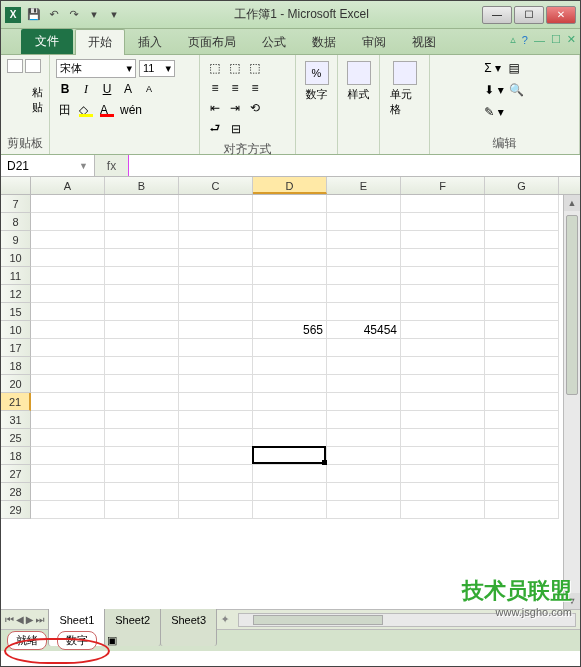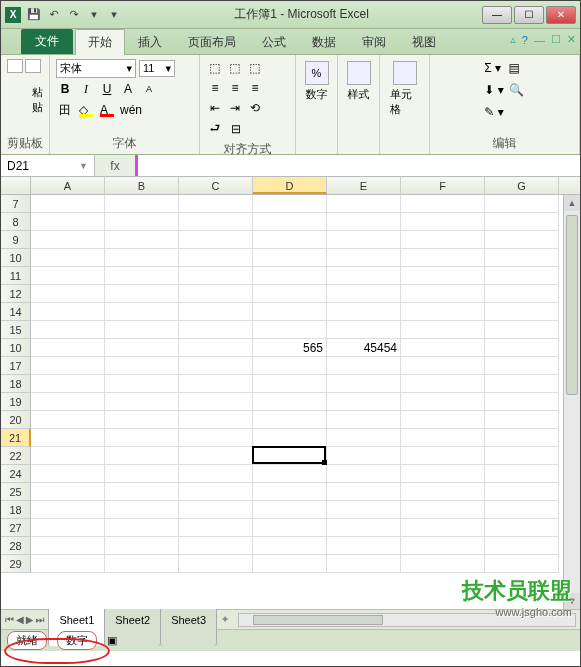--- a/index.html
+++ b/index.html
@@ -46,21 +46,21 @@
 .number, .styles, .cells, .editing { align-items: center; }
 .bigbtncol { display: flex; flex-direction: column; align-items: center; cursor: pointer; padding: 2px 4px; }
 .bigbtncol .ic { width: 24px; height: 24px; border: 1px solid #aaa; background: #eef; margin-bottom: 2px; }
 .editing .content { gap: 4px; }
 .editing .erow { display: flex; gap: 3px; align-items: center; font-size: 11px; }
 
 
 .fbar { height: 22px; display: flex; border-bottom: 1px solid #bbb; background: #e9efe3; }
 .namebox { width: 94px; border-right: 1px solid #bbb; background: #fff; display: flex; align-items: center; padding: 0 6px; font-size: 12px; justify-content: space-between; }
 .namebox .dd { color: #888; font-size: 9px; }
-.fxlabel { width: 43px; display: flex; align-items: center; justify-content: center; font-size: 12px; border-right: 3px solid #d946ef; color: #555; }
+.fxlabel { width: 34px; display: flex; align-items: center; justify-content: center; font-size: 12px; border-right: 1px solid #d946ef; color: #555; }
 .formulainput { flex: 1; background: #fff; border: none; padding: 0 4px; font-size: 12px; }
 
 
 .gridwrap { position: relative; height: 432px; overflow: hidden; background: #fff; }
 .colheads { display: flex; height: 18px; background: linear-gradient(#f5f8f2,#e5ebdf); border-bottom: 1px solid #bbb; }
 .corner { width: 30px; border-right: 1px solid #bbb; background: linear-gradient(#f5f8f2,#e5ebdf); }
 .ch { border-right: 1px solid #ccc; text-align: center; font-size: 11px; color: #333; line-height: 18px; }
 .ch.sel { background: #ffe9a6; border-bottom: 2px solid #d89b2a; }
 .rows { }
 .row { display: flex; height: 18px; }
@@ -173,21 +173,20 @@
         <div class="tbtn">田</div>
         <div class="tbtn">
             <div class="colorbox y">◇</div>
           </div>
         <div class="tbtn">
             <div class="colorbox">A</div>
           </div>
         <div class="tbtn">wén</div>
       </div>
     </div>
-    <div class="label">字体</div>
   </div>
 
   <div class="group align" style="width:96px">
     <div class="content">
       <div class="grid3">
         <div class="tbtn">⬚</div>
         <div class="tbtn">⬚</div>
         <div class="tbtn">⬚</div>
         <div class="tbtn">≡</div>
         <div class="tbtn">≡</div>
@@ -329,30 +328,20 @@
         <div class="rh">12</div>
         <div class="cell colw-A" style="width: 74px;"></div>
         <div class="cell colw-B" style="width: 74px;"></div>
         <div class="cell colw-C" style="width: 74px;"></div>
         <div class="cell colw-D" style="width: 74px;"></div>
         <div class="cell colw-E" style="width: 74px;"></div>
         <div class="cell colw-F" style="width: 84px;"></div>
         <div class="cell colw-G" style="width: 74px;"></div>
       </div>
       <div class="row">
-        <div class="rh">14</div>
-        <div class="cell colw-A" style="width: 74px;"></div>
-        <div class="cell colw-B" style="width: 74px;"></div>
-        <div class="cell colw-C" style="width: 74px;"></div>
-        <div class="cell colw-D" style="width: 74px;"></div>
-        <div class="cell colw-E" style="width: 74px;"></div>
-        <div class="cell colw-F" style="width: 84px;"></div>
-        <div class="cell colw-G" style="width: 74px;"></div>
-      </div>
-      <div class="row">
         <div class="rh">15</div>
         <div class="cell colw-A" style="width: 74px;"></div>
         <div class="cell colw-B" style="width: 74px;"></div>
         <div class="cell colw-C" style="width: 74px;"></div>
         <div class="cell colw-D" style="width: 74px;"></div>
         <div class="cell colw-E" style="width: 74px;"></div>
         <div class="cell colw-F" style="width: 84px;"></div>
         <div class="cell colw-G" style="width: 74px;"></div>
       </div>
       <div class="row">
@@ -379,61 +368,41 @@
         <div class="rh">18</div>
         <div class="cell colw-A" style="width: 74px;"></div>
         <div class="cell colw-B" style="width: 74px;"></div>
         <div class="cell colw-C" style="width: 74px;"></div>
         <div class="cell colw-D" style="width: 74px;"></div>
         <div class="cell colw-E" style="width: 74px;"></div>
         <div class="cell colw-F" style="width: 84px;"></div>
         <div class="cell colw-G" style="width: 74px;"></div>
       </div>
       <div class="row">
-        <div class="rh">19</div>
-        <div class="cell colw-A" style="width: 74px;"></div>
-        <div class="cell colw-B" style="width: 74px;"></div>
-        <div class="cell colw-C" style="width: 74px;"></div>
-        <div class="cell colw-D" style="width: 74px;"></div>
-        <div class="cell colw-E" style="width: 74px;"></div>
-        <div class="cell colw-F" style="width: 84px;"></div>
-        <div class="cell colw-G" style="width: 74px;"></div>
-      </div>
-      <div class="row">
         <div class="rh">20</div>
         <div class="cell colw-A" style="width: 74px;"></div>
         <div class="cell colw-B" style="width: 74px;"></div>
         <div class="cell colw-C" style="width: 74px;"></div>
         <div class="cell colw-D" style="width: 74px;"></div>
         <div class="cell colw-E" style="width: 74px;"></div>
         <div class="cell colw-F" style="width: 84px;"></div>
         <div class="cell colw-G" style="width: 74px;"></div>
       </div>
       <div class="row">
         <div class="rh sel">21</div>
         <div class="cell colw-A" style="width: 74px;"></div>
         <div class="cell colw-B" style="width: 74px;"></div>
         <div class="cell colw-C" style="width: 74px;"></div>
         <div class="cell colw-D" style="width: 74px;"></div>
         <div class="cell colw-E" style="width: 74px;"></div>
         <div class="cell colw-F" style="width: 84px;"></div>
         <div class="cell colw-G" style="width: 74px;"></div>
       </div>
       <div class="row">
-        <div class="rh">22</div>
-        <div class="cell colw-A" style="width: 74px;"></div>
-        <div class="cell colw-B" style="width: 74px;"></div>
-        <div class="cell colw-C" style="width: 74px;"></div>
-        <div class="cell colw-D" style="width: 74px;"></div>
-        <div class="cell colw-E" style="width: 74px;"></div>
-        <div class="cell colw-F" style="width: 84px;"></div>
-        <div class="cell colw-G" style="width: 74px;"></div>
-      </div>
-      <div class="row">
-        <div class="rh">24</div>
+        <div class="rh">31</div>
         <div class="cell colw-A" style="width: 74px;"></div>
         <div class="cell colw-B" style="width: 74px;"></div>
         <div class="cell colw-C" style="width: 74px;"></div>
         <div class="cell colw-D" style="width: 74px;"></div>
         <div class="cell colw-E" style="width: 74px;"></div>
         <div class="cell colw-F" style="width: 84px;"></div>
         <div class="cell colw-G" style="width: 74px;"></div>
       </div>
       <div class="row">
         <div class="rh">25</div>

